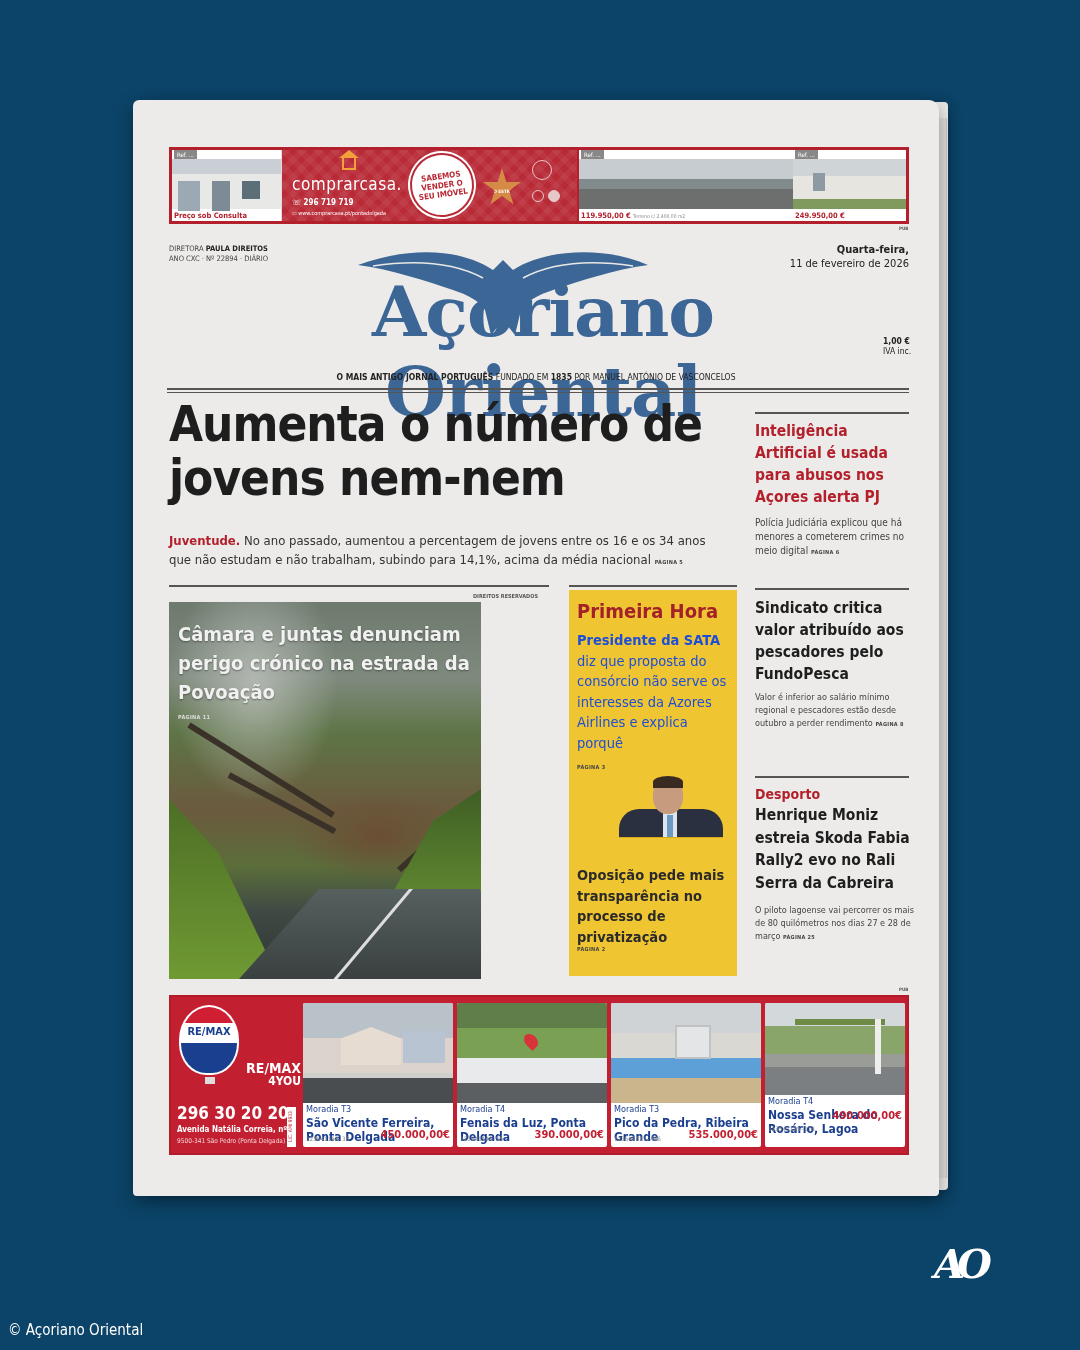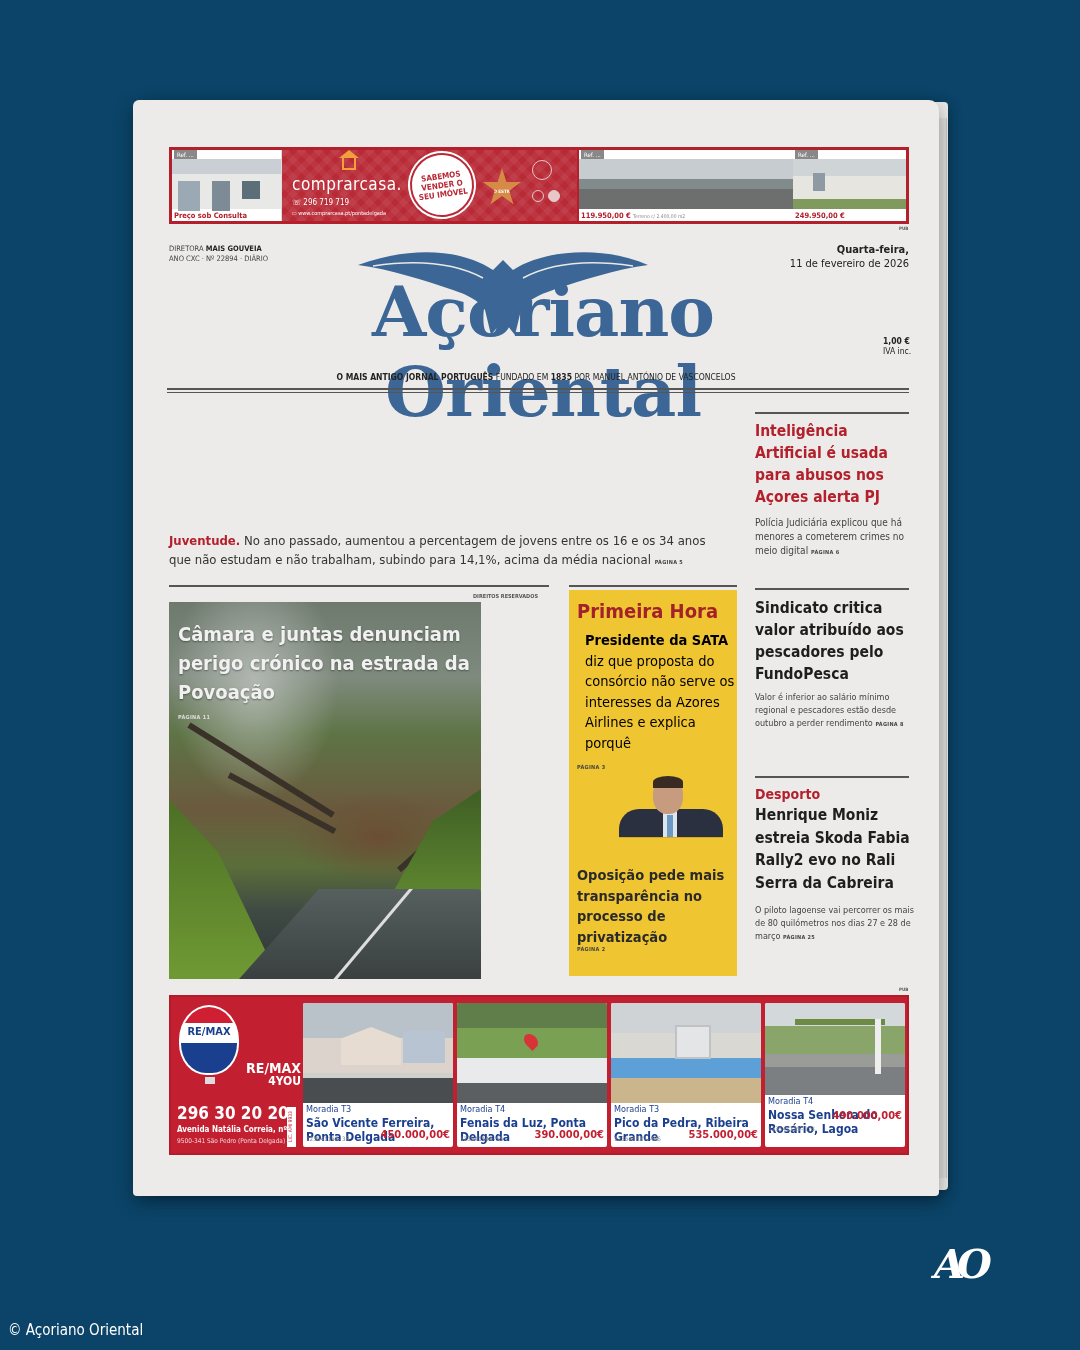--- a/index.html
+++ b/index.html
@@ -13,21 +13,21 @@
   .topad{position:absolute;left:36px;top:47px;width:740px;height:77px;border:3px solid #b3202c;background:#fff;display:flex}
   .ad-photo{position:relative;height:100%;overflow:hidden}
   .ad-photo .img{position:absolute;left:0;top:9px;right:0;bottom:12px}
   .ad-photo .tag{position:absolute;left:2px;top:0;height:9px;background:#888;color:#fff;font-size:6px;line-height:9px;padding:0 3px}
   .ad-photo .price{position:absolute;left:2px;bottom:0;height:11px;font-size:7.5px;font-weight:bold;color:#b3202c;line-height:11px}
   .ad-red{flex:0 0 295px;background:#b82a36;position:relative;overflow:hidden;
     background-image:repeating-linear-gradient(135deg,rgba(255,255,255,.05) 0 6px,transparent 6px 12px),repeating-linear-gradient(45deg,rgba(255,255,255,.05) 0 6px,transparent 6px 12px)}
   .brand-cc{position:absolute;left:10px;top:24px;color:#fff;font-size:17px;letter-spacing:.5px}
   .cc-house{position:absolute;left:60px;top:6px;width:14px;height:14px;border:2px solid #f2a13a;border-top:none}
   .cc-roof{position:absolute;left:57px;top:0;width:0;height:0;border-left:10px solid transparent;border-right:10px solid transparent;border-bottom:8px solid #f2a13a}
-  .cc-phone{position:absolute;left:10px;top:48px;color:#fff;font-size:8px;font-weight:normal}
+  .cc-phone{position:absolute;left:10px;top:48px;color:#fff;font-size:8px;font-weight:bold}
   .cc-url{position:absolute;left:10px;top:60px;color:#fff;font-size:5.5px}
   .badge-sabemos{position:absolute;left:128px;top:3px;width:64px;height:64px;border-radius:50%;background:#fff;border:2px solid #b82a36;box-shadow:0 0 0 2px #fff;display:flex;align-items:center;justify-content:center;text-align:center;color:#b82a36;font-weight:bold;font-size:8px;line-height:9px;transform:rotate(-8deg)}
   .star{position:absolute;left:200px;top:18px;width:40px;height:40px;background:#d58a45;clip-path:polygon(50% 0,61% 35%,98% 35%,68% 57%,79% 91%,50% 70%,21% 91%,32% 57%,2% 35%,39% 35%);color:#fff;font-size:6px;font-weight:bold;display:flex;align-items:center;justify-content:center}
   .seal{position:absolute;width:20px;height:20px;border-radius:50%;border:1.5px solid #e8c7c9}
   
   .meta-l{position:absolute;left:36px;top:144px;font-size:7.5px;color:#444;line-height:10px}
   .meta-l b{color:#222}
   .meta-r{position:absolute;right:30px;top:143px;text-align:right;font-size:11px;color:#222;line-height:14px}
   .meta-r b{font-weight:bold}
   .eagle{position:absolute;left:220px;top:140px;width:300px;height:100px}
@@ -57,21 +57,21 @@
   .photo .grass-r{position:absolute;right:0;bottom:30px;width:120px;height:160px;background:linear-gradient(180deg,#3e5e24,#6e9a36);clip-path:polygon(100% 0,100% 100%,0 100%,60% 20%)}
   .photo .trunk{position:absolute;height:6px;background:#3a3228;transform-origin:left center}
   .photo .mud{position:absolute;left:120px;top:190px;width:180px;height:90px;background:radial-gradient(ellipse,#6b4e34,rgba(107,78,52,0) 70%)}
   .photo .line{position:absolute;left:200px;bottom:0;width:4px;height:90px;background:#ddd;transform:skewX(-40deg);transform-origin:top}
   .photo-h{position:absolute;left:9px;top:18px;width:320px;color:#f1f1f1;font-weight:bold;font-size:20px;line-height:29px;text-shadow:0 1px 2px rgba(0,0,0,.4)}
   .photo-pg{position:absolute;left:9px;top:112px;color:#ddd}
   .credit{position:absolute;left:340px;top:493px;font-size:5.5px;color:#555;font-weight:bold}
   
   .ybox{position:absolute;left:436px;top:490px;width:168px;height:386px;background:#f0c532}
   .ybox .kick{position:absolute;left:8px;top:9px;color:#a3212a;font-weight:bold;font-size:20px}
-  .ybox .h1{position:absolute;left:16px;top:40px;width:156px;color:#000000;font-size:14.5px;line-height:20.5px;font-weight:bold}
+  .ybox .h1{position:absolute;left:8px;top:40px;width:156px;color:#1d4ed8;font-size:14.5px;line-height:20.5px;font-weight:bold}
   .ybox .h1 span{font-weight:normal}
   .ybox .p1{position:absolute;left:8px;top:174px}
   .ybox .portrait{position:absolute;left:50px;top:186px;width:104px;height:62px;overflow:hidden;border-bottom:1px solid #d6ab1c}
   .ybox .h2{position:absolute;left:8px;top:275px;width:156px;color:#2a2a2a;font-size:14.5px;line-height:20.5px;font-weight:bold}
   .ybox .p2{position:absolute;left:8px;top:356px}
   
   .botad{position:absolute;left:36px;top:895px;width:740px;height:160px;background:#c21f30;border:2px solid #b31a2a}
   .remax{position:absolute;left:0;top:0;width:130px;height:156px}
   .balloon{position:absolute;left:8px;top:8px;width:60px;height:70px;border-radius:50% 50% 45% 45%;overflow:hidden;border:2px solid #fff;background:#fff}
   .balloon .red{position:absolute;left:0;right:0;top:0;height:16px;background:#d01f33}
@@ -135,21 +135,21 @@
       <div class="tag">Ref. ...</div>
       <div class="img" style="background:linear-gradient(180deg,#cfd4d7 0 35%,#e6e5e0 35% 80%,#7f9a5c 80% 100%)">
         <div class="abs" style="left:20px;top:14px;width:12px;height:18px;background:#8d9aa3"></div>
       </div>
       <div class="price">249.950,00 €</div>
     </div>
   </div>
   <div class="pub" style="left:766px;top:126px">PUB</div>
 
   <div class="meta-l">
-    <div><span>DIRETORA</span> <b>MAIS GOUVEIA</b></div>
+    <div><span>DIRETORA</span> <b>PAULA DIREITOS</b></div>
     <div>ANO CXC · Nº 22894 · DIÁRIO</div>
   </div>
   <div class="meta-r">
     <div><b>Quarta-feira,</b></div>
     <div>11 de fevereiro de 2026</div>
   </div>
 
   <svg class="eagle" viewBox="0 0 300 100">
     <path d="M5 25 C60 5 110 10 140 30 L150 20 L160 30 C190 10 250 5 295 25 C260 30 230 40 200 50 C185 55 175 60 168 70 L162 95 L150 80 L138 95 L132 70 C125 60 115 55 100 50 C70 40 40 30 5 25 Z" fill="#3c6696"></path>
     <path d="M20 26 C60 20 100 22 130 38 M280 26 C240 20 200 22 170 38" stroke="#e9e8e6" stroke-width="1.5" fill="none"></path>
@@ -158,20 +158,21 @@
   <div class="price-box">
     <b>1,00 €</b>
     <span>IVA inc.</span>
   </div>
   <div class="tagline">
     <b>O MAIS ANTIGO JORNAL PORTUGUÊS</b><span> FUNDADO EM </span><b>1835</b><span> POR MANUEL ANTÓNIO DE VASCONCELOS</span>
   </div>
   <div class="rule" style="top:288px"></div>
   <div class="rule-thin" style="left:34px;right:30px;top:292px"></div>
 
+  <div class="lead-h">Aumenta o número de jovens nem-nem</div>
   <div class="lead-sub">
     <span class="kicker-red">Juventude.</span><span> No ano passado, aumentou a percentagem de jovens entre os 16 e os 34 anos que não estudam e não trabalham, subindo para 14,1%, acima da média nacional </span><span class="pg">PÁGINA 5</span>
   </div>
 
   <div class="rule-thin" style="left:622px;width:154px;top:312px;height:2px"></div>
   <div class="col-r" style="top:320px">
     <div class="h-red">Inteligência Artificial é usada para abusos nos Açores alerta PJ</div>
     <div class="small"><span>Polícia Judiciária explicou que há menores a cometerem crimes no meio digital </span><span class="pg">PÁGINA 6</span></div>
   </div>
   <div class="rule-thin" style="left:622px;width:154px;top:488px;height:2px"></div>

